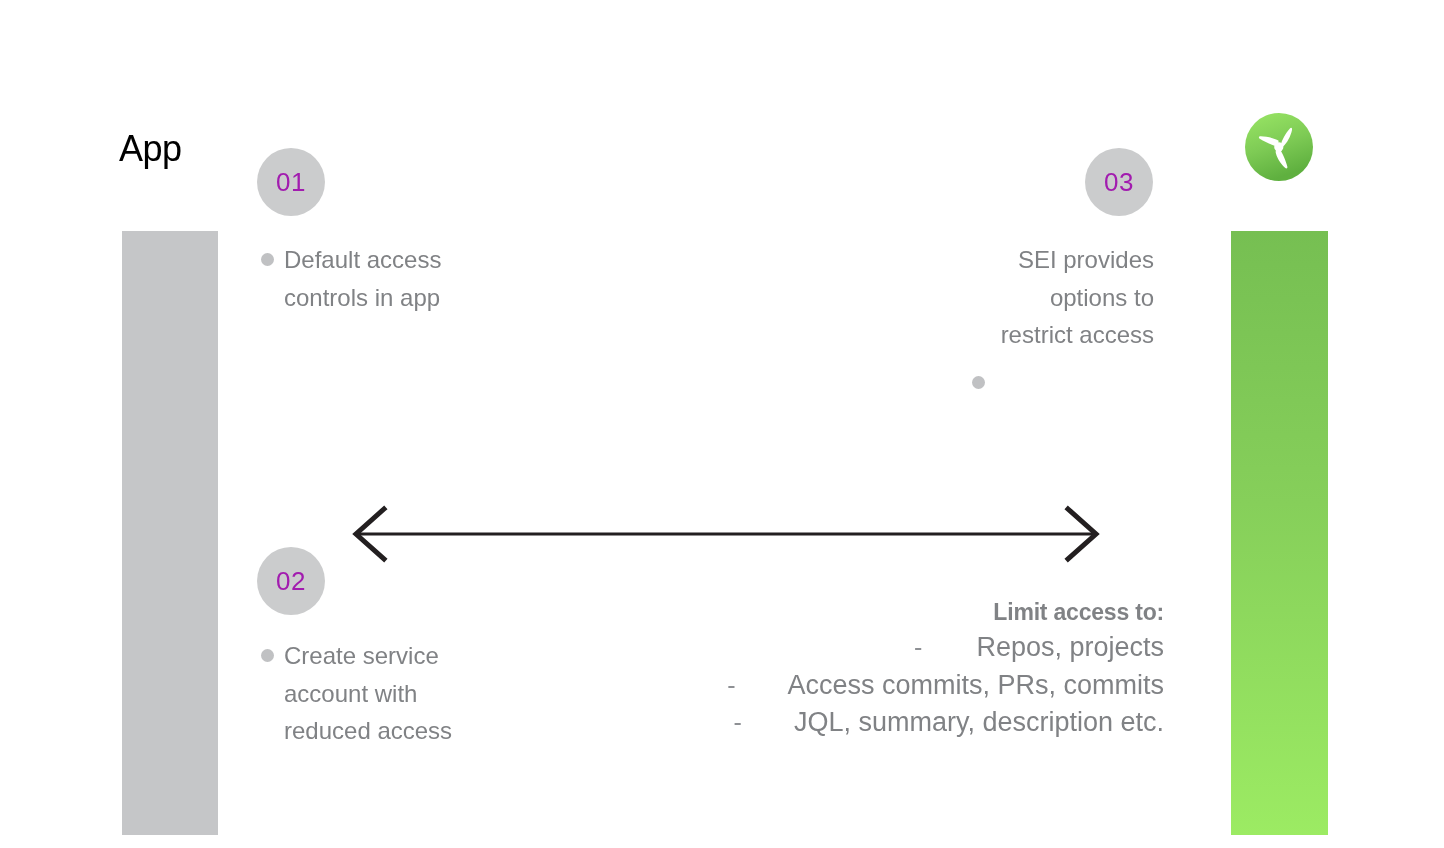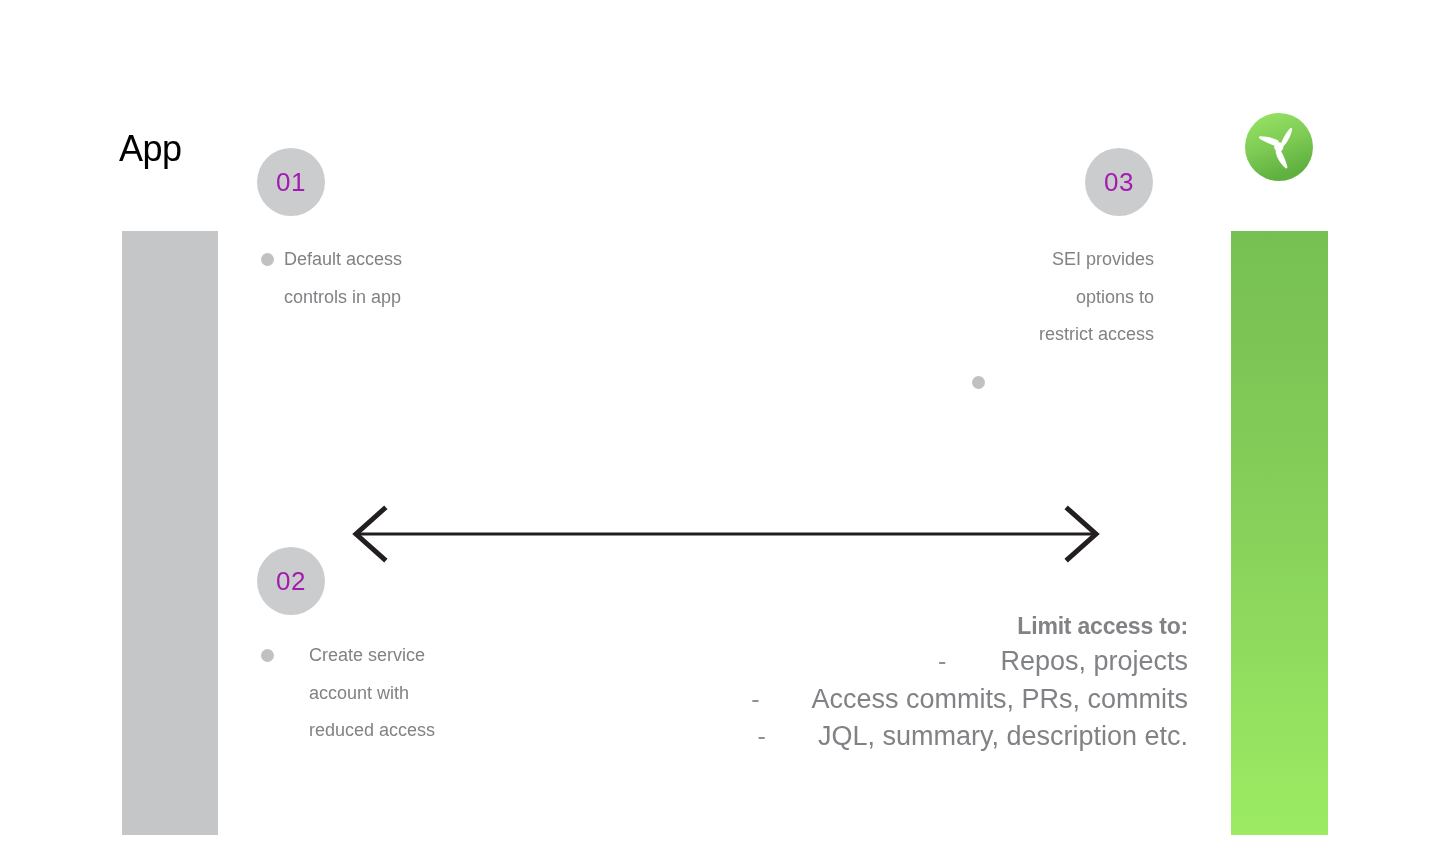--- a/index.html
+++ b/index.html
@@ -86,52 +86,51 @@
   }
   .bullet-dot {
     width: 13px;
     height: 13px;
     border-radius: 50%;
     background: #c0c1c3;
     flex: 0 0 auto;
     margin-top: 12px;
   }
   .bullet-text {
-    font-size: 18px;
+    font-size: 24px;
     line-height: 37.5px;
     color: #808285;
     white-space: pre-line;
   }
   .block-01 { left: 261px; top: 241px; }
   .block-01 .bullet-text { text-align: left; width: 215px; }
 
   .block-02 { left: 261px; top: 637px; }
-  .block-02 .bullet-text { text-align: left; width: 215px; margin-left: 25px; }
+  .block-02 .bullet-text { text-align: left; width: 215px; }
 
   .block-03 { left: 962px; top: 241px; flex-direction: column; }
   .block-03 .bullet-text { text-align: right; width: 192px; }
   .block-03 .bullet-dot { order: 2; margin-left: 10px; }
 
   
   .arrow-wrap {
     position: absolute;
     left: 350px;
     top: 503px;
     width: 752px;
     height: 62px;
   }
 
   
   .limit-group {
     position: absolute;
-    left: 688px;
+    left: 664px;
     top: 595px;
     width: 500px;
     text-align: right;
-    margin-top: 14px;
   }
   .limit-heading {
     font-size: 23px;
     line-height: 34px;
     font-weight: 700;
     color: #808285;
     letter-spacing: -0.2px;
   }
   .limit-row {
     display: flex;

